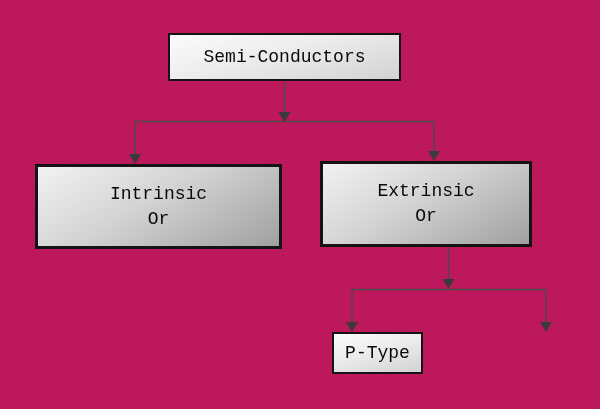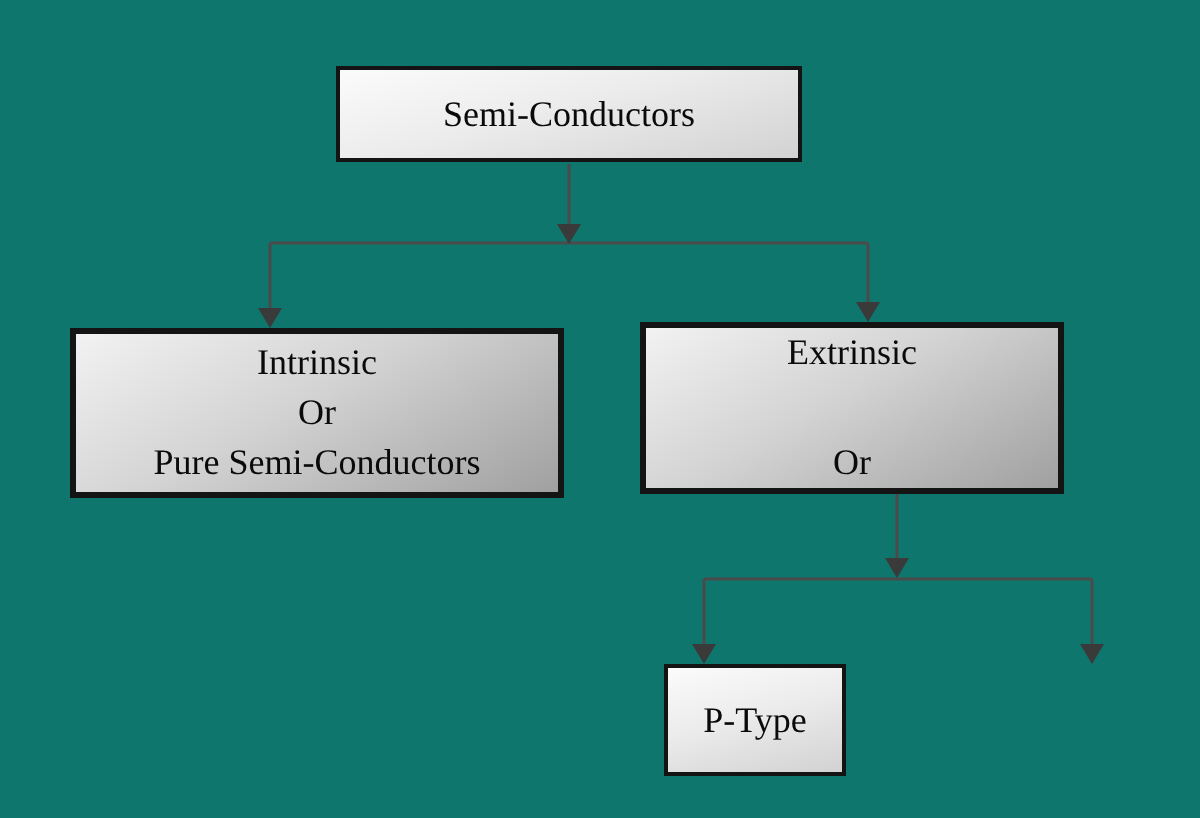--- a/index.html
+++ b/index.html
@@ -4,23 +4,23 @@
 <style>
   html, body {
     margin: 0;
     padding: 0;
     background: #ffffff;
   }
   .canvas {
     position: relative;
     width: 600px;
     height: 409px;
-    background: #0f766e;
+    background: #be185d;
     overflow: hidden;
-    font-family: Liberation Serif, serif;
+    font-family: Liberation Mono, monospace;
     color: #0a0a0a;
   }
   .connectors {
     position: absolute;
     left: 0;
     top: 0;
     width: 600px;
     height: 409px;
   }
   .node {
@@ -38,22 +38,22 @@
   }
   .node-light {
     background: linear-gradient(165deg, #fbfbfb 0%, #ececec 45%, #d2d2d2 100%);
   }
   .node-shaded {
     border-width: 3px;
     background: linear-gradient(150deg, #f2f2f2 0%, #d3d3d3 45%, #a0a0a0 100%);
   }
   .node-root    { left: 168px; top: 33px;  width: 233px; height: 48px; }
   .node-intrinsic { left: 35px;  top: 164px; width: 247px; height: 85px; }
-  .node-extrinsic { left: 320px; top: 161px; width: 212px; height: 86px; justify-content: space-between; }
-  .node-ptype   { left: 332px; top: 332px; width: 91px;  height: 56px; }
+  .node-extrinsic { left: 320px; top: 161px; width: 212px; height: 86px; }
+  .node-ptype   { left: 332px; top: 332px; width: 91px;  height: 42px; }
   .node-ntype   { left: 475px; top: 332px; width: 90px;  height: 46px; }
   .node .line, .node .label {
     width: 100%;
   }
 </style>
 </head>
 <body>
 
 <div class="canvas">
 
@@ -78,21 +78,20 @@
     </g>
   </svg>
 
   <div class="node node-light node-root">
     <div class="label">Semi-Conductors</div>
   </div>
 
   <div class="node node-shaded node-intrinsic">
     <div class="line">Intrinsic</div>
     <div class="line">Or</div>
-    <div class="line">Pure Semi-Conductors</div>
   </div>
 
   <div class="node node-shaded node-extrinsic">
     <div class="line">Extrinsic</div>
     <div class="line">Or</div>
   </div>
 
   <div class="node node-light node-ptype">
     <div class="label">P-Type</div>
   </div>

